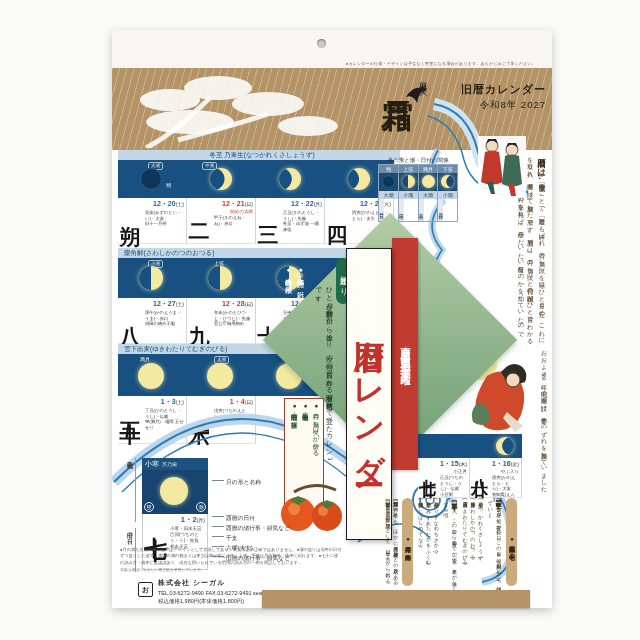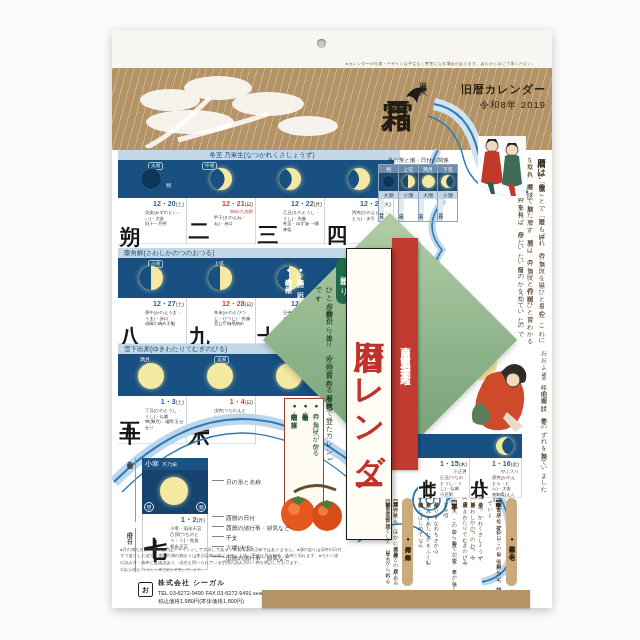--- a/index.html
+++ b/index.html
@@ -151,21 +151,21 @@
       </g>
       <path d="M28 78 C55 64 70 48 92 28 M60 70 C90 62 120 54 150 44" stroke="#ffffff" stroke-width="5" fill="none" opacity="0.85"></path>
     </svg>
     <div class="month-main serif v">霜月</div>
     <div class="month-sub serif v">旧暦十一月大</div>
     <div class="brand-blk">
       <svg class="gull" width="26" height="24" viewBox="0 0 26 24">
         <path d="M2 15 Q10 2 23 7 Q15 8 13 21 Q9 12 2 15 Z" fill="#1c1c1c"></path>
       </svg>
       <div class="brand-line">旧暦カレンダー</div>
-      <div class="year-line">令和8年 2019</div>
+      <div class="year-line">令和8年 2027</div>
     </div>
   </div>
 
   <div class="rowlabel" style="left:6px;top:120px;width:276px;height:10px;text-align:center">冬至 乃東生(なつかれくさしょうず)</div>
   <div class="moonband" style="left:6px;top:130px;width:276px;height:38px">
     <div class="tidetab" style="left:30px;top:2px">大潮</div>
     <div class="tidetab" style="left:84px;top:2px">中潮</div>
     <div class="moon new" style="left:22px;top:8px;width:22px;height:22px"></div>
     <div class="mlabel" style="left:48px;top:22px">朔</div>
     <div class="moon c1" style="left:92px;top:8px;width:22px;height:22px">

